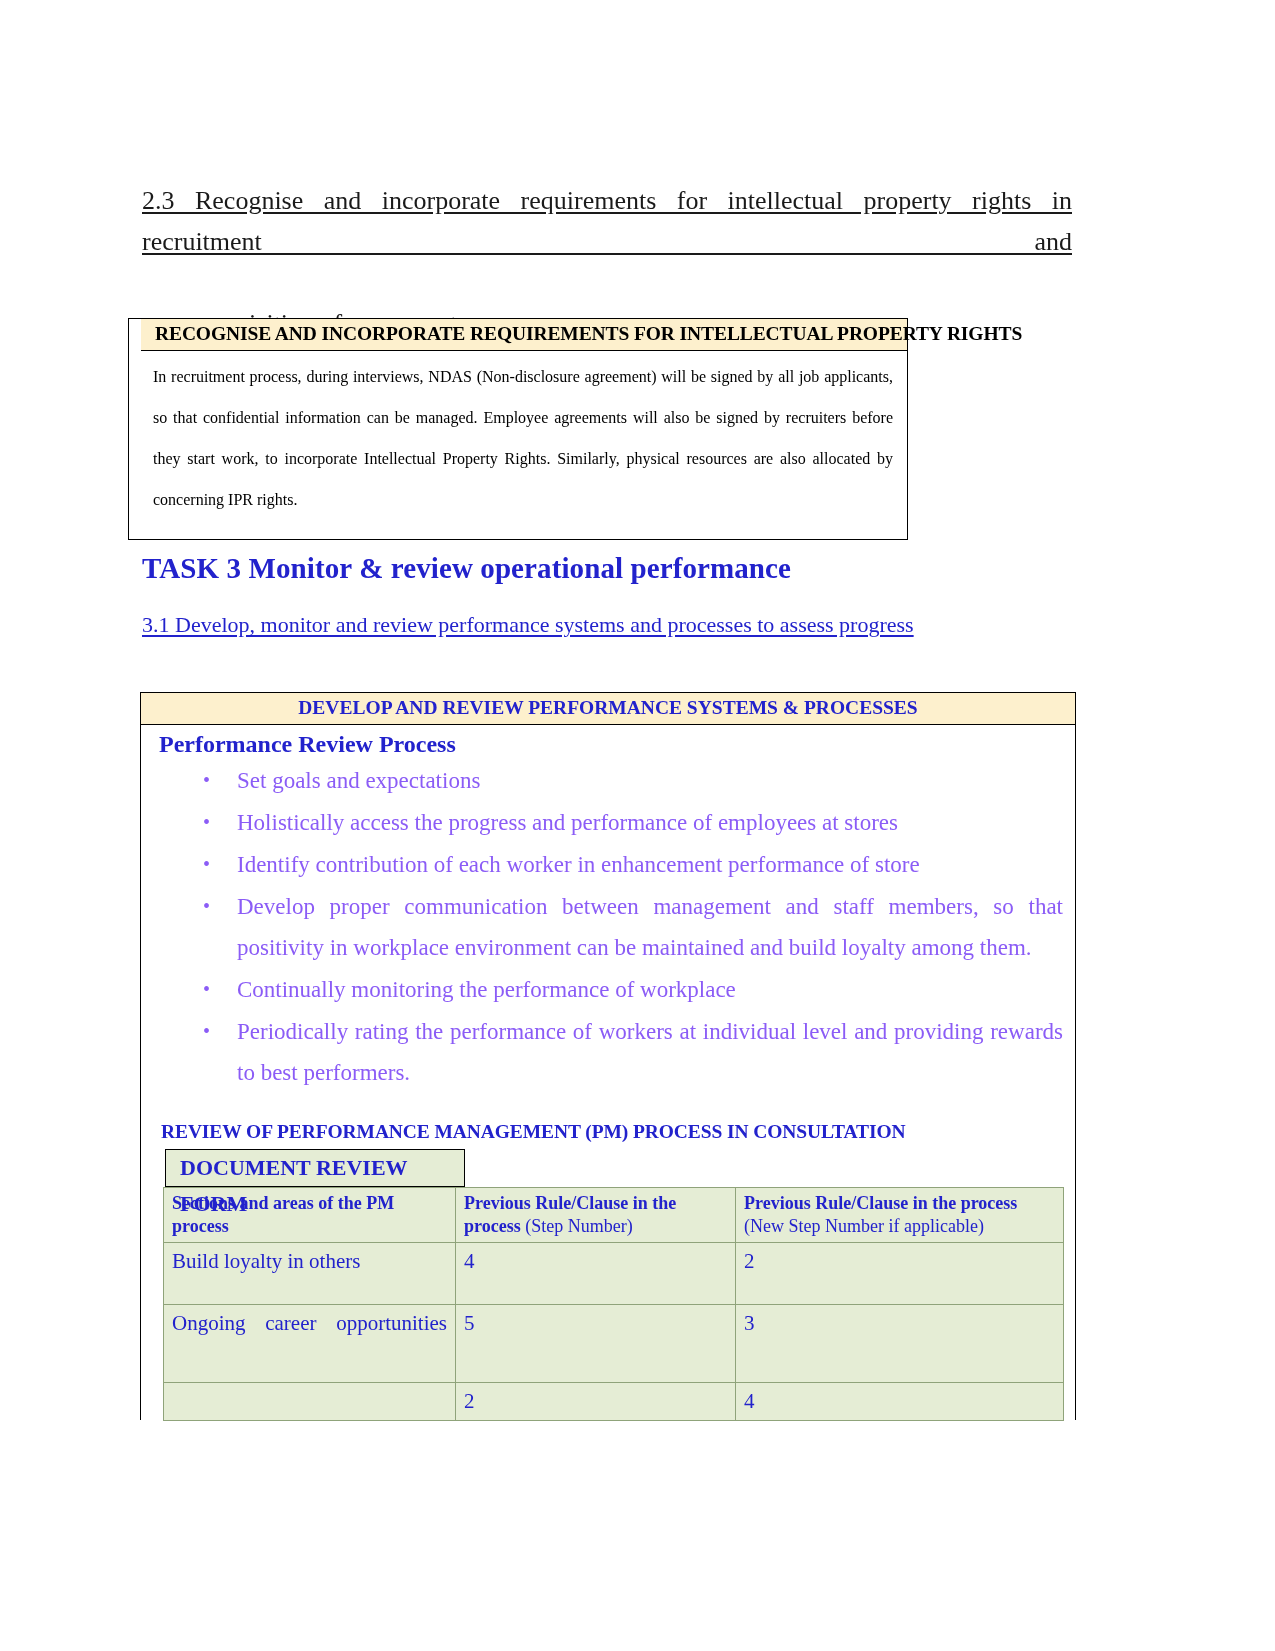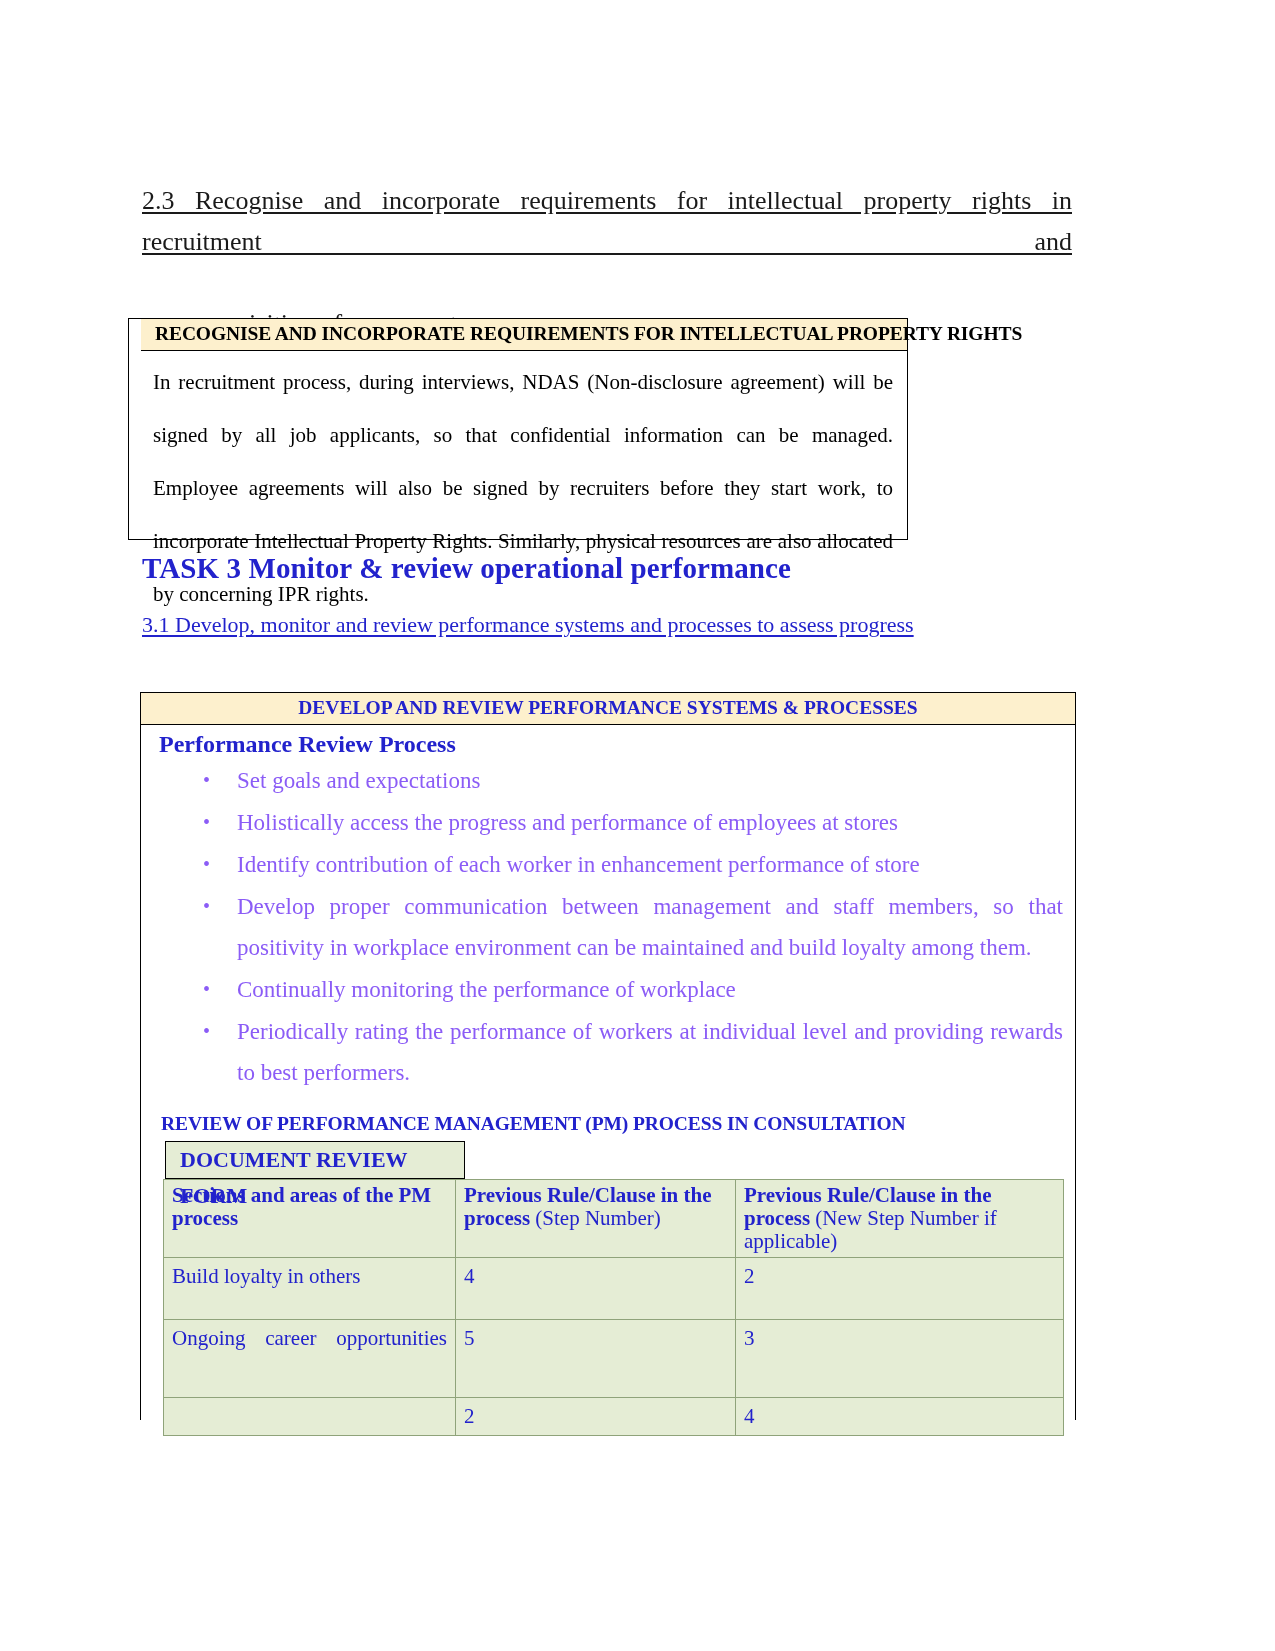--- a/index.html
+++ b/index.html
@@ -85,22 +85,22 @@
     line-height: 30px;
     padding: 0 0 0 14px;
     font-weight: bold;
     font-size: 19.5px;
     letter-spacing: -0.1px;
     color: #000000;
     white-space: nowrap;
   }
   #box-ipr .box-body {
     padding: 5px 14px 0 12px;
-    font-size: 21px;
-    line-height: 53px;
+    font-size: 16px;
+    line-height: 41px;
     text-align: justify;
     text-justify: inter-word;
   }
 
   
   .task-title {
     position: absolute;
     left: 142px;
     top: 552px;
     font-size: 29px;
@@ -164,21 +164,21 @@
     position: absolute;
     left: 4px;
     top: 0;
     font-size: 20px;
   }
 
   .review-heading {
     font-size: 19.5px;
     font-weight: bold;
     color: #2222cc;
-    margin: 20px 0 0 10px;
+    margin: 28px 0 0 10px;
     letter-spacing: -0.1px;
   }
 
   
   .form-tab {
     margin: 6px 0 0 14px;
     width: 300px;
     height: 38px;
     background: #e5edd5;
     border: 1.5px solid #000000;
@@ -201,21 +201,21 @@
   table.review-table td, table.review-table th {
     border: 1.5px solid #8fa37a;
     background: #e5edd5;
     color: #2222cc;
     vertical-align: top;
     padding: 4px 8px 4px 8px;
     box-sizing: border-box;
   }
   table.review-table th {
     text-align: left;
-    font-size: 21px;
+    font-size: 18px;
     line-height: 23px;
   }
   table.review-table th .sub {
     font-weight: normal;
   }
   table.review-table th.col1 { width: 292px; }
   table.review-table th.col2 { width: 280px; }
   table.review-table th.col3 { width: 328px; }
   table.review-table td {
     font-size: 21px;

